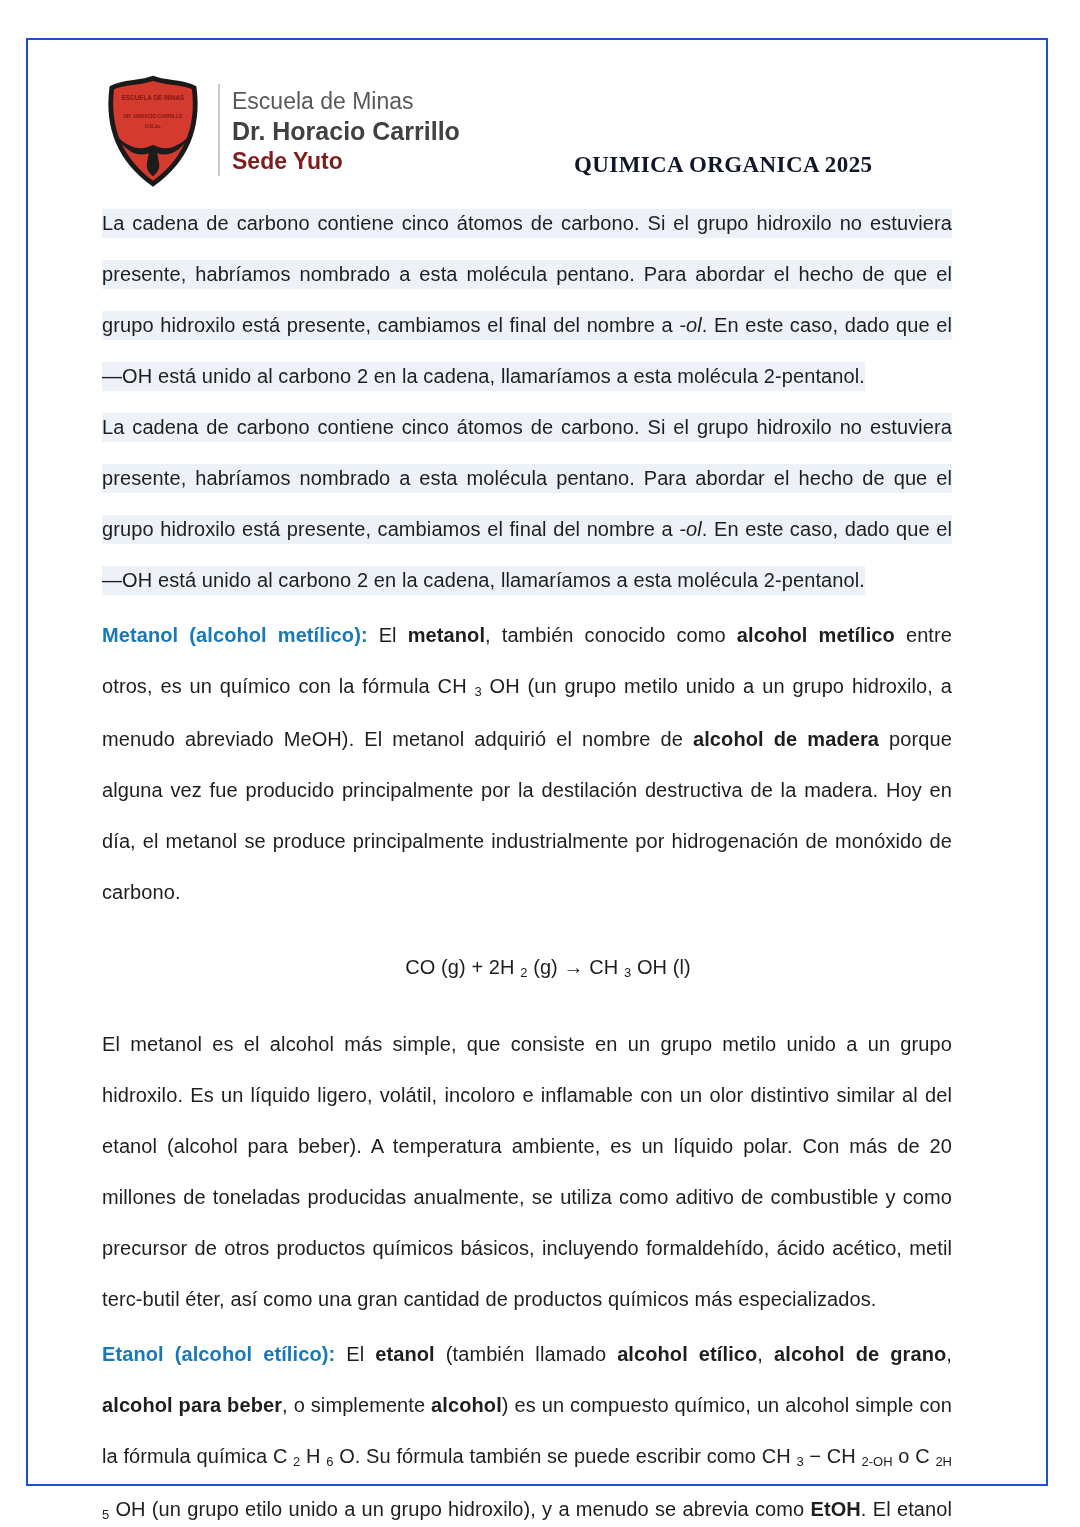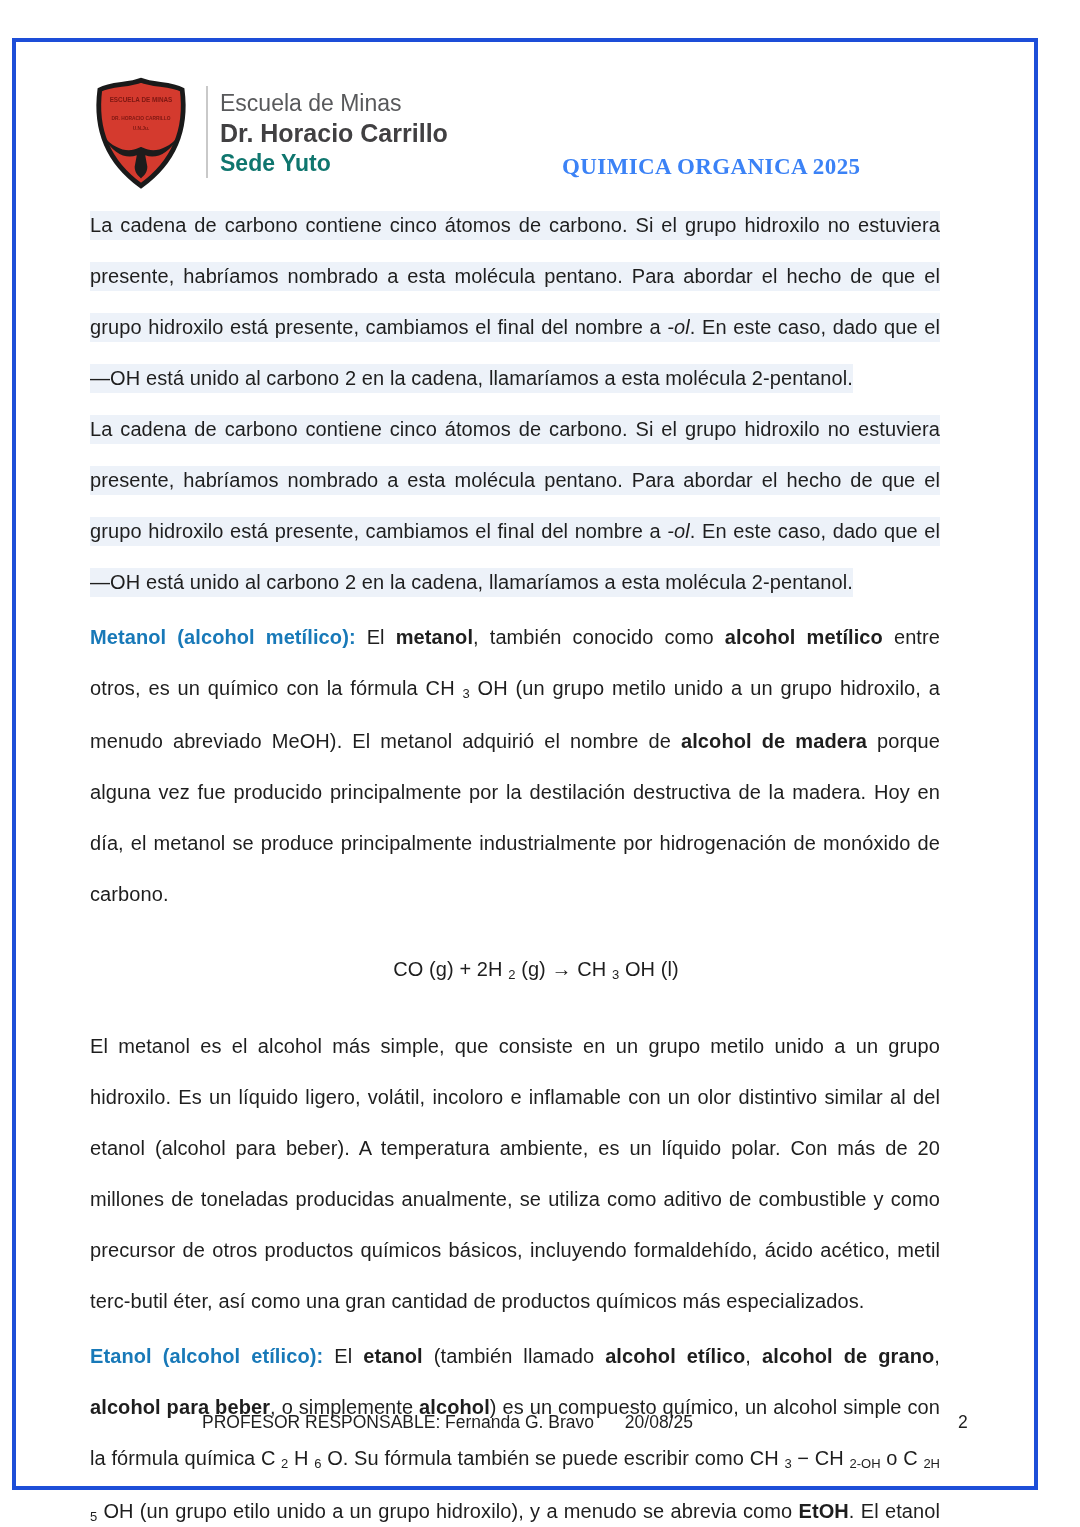--- a/index.html
+++ b/index.html
@@ -2,35 +2,35 @@
 <html><head>
 <meta charset="utf-8">
 <style>
   html,body { margin:0; padding:0; background:#ffffff; }
   body {
     width:1080px; height:1527px; position:relative;
     font-family:"Liberation Sans", sans-serif;
     -webkit-font-smoothing:antialiased;
   }
   .page-border {
-    position:absolute; left:12px; top:38px; width:1018px; height:1444px;
-    border:4px solid #1d4ed8; background:#ffffff;
+    position:absolute; left:26px; top:38px; width:1018px; height:1444px;
+    border:2px solid #1d4ed8; background:#ffffff;
   }
   
   .header { position:relative; height:158px; }
   .logo { position:absolute; left:72px; top:34px; width:106px; height:114px; }
   .vdiv { position:absolute; left:190px; top:44px; width:2px; height:92px; background:#c9c9c9; }
   .inst { position:absolute; left:204px; top:46px; line-height:30px; white-space:nowrap; }
   .inst .l1 { font-size:23px; color:#58595b; font-weight:400; }
   .inst .l2 { font-size:25px; color:#414042; font-weight:700; }
-  .inst .l3 { font-size:23px; color:#0f766e; font-weight:700; }
+  .inst .l3 { font-size:23px; color:#7f1d1d; font-weight:700; }
   .course-title {
     position:absolute; left:546px; top:112px;
     font-family:"Liberation Serif", serif; font-weight:700;
-    font-size:23px; color:#3b82f6; letter-spacing:0.4px; white-space:nowrap;
+    font-size:23px; color:#0f172a; letter-spacing:0.4px; white-space:nowrap;
   }
   
   .doc { padding:0 94px 0 74px; }
   .doc p {
     margin:0; text-align:justify;
     font-size:20px; line-height:51px; color:#1e1e1e; letter-spacing:0.1px;
   }
   .doc p.sp1 { margin-top:4px; }
   .doc p.sp2 { margin-top:24px; }
   .doc p.eq  { text-align:center; padding-left:42px; }
@@ -79,19 +79,14 @@
 
   <div class="doc">
       <p><span class="hl">La cadena de carbono contiene cinco átomos de carbono. Si el grupo hidroxilo no estuviera presente, habríamos nombrado a esta molécula pentano. Para abordar el hecho de que el grupo hidroxilo está presente, cambiamos el final del nombre a </span><span class="i hl">-ol</span><span class="hl">. En este caso, dado que el —OH está unido al carbono 2 en la cadena, llamaríamos a esta molécula 2-pentanol.</span></p>
       <p><span class="hl">La cadena de carbono contiene cinco átomos de carbono. Si el grupo hidroxilo no estuviera presente, habríamos nombrado a esta molécula pentano. Para abordar el hecho de que el grupo hidroxilo está presente, cambiamos el final del nombre a </span><span class="i hl">-ol</span><span class="hl">. En este caso, dado que el —OH está unido al carbono 2 en la cadena, llamaríamos a esta molécula 2-pentanol.</span></p>
       <p class="sp1"><span class="hd">Metanol (alcohol metílico): </span><span>El </span><span class="b">metanol</span><span>, también conocido como </span><span class="b">alcohol metílico</span><span> entre otros, es un químico con la fórmula CH </span><span class="sub">3</span><span> OH (un grupo metilo unido a un grupo hidroxilo, a menudo abreviado MeOH). El metanol adquirió el nombre de </span><span class="b">alcohol de madera</span><span> porque alguna vez fue producido principalmente por la destilación destructiva de la madera. Hoy en día, el metanol se produce principalmente industrialmente por hidrogenación de monóxido de carbono.</span></p>
       <p class="eq sp2"><span>CO (g) + 2H </span><span class="sub">2</span><span> (g) → CH </span><span class="sub">3</span><span> OH (l)</span></p>
       <p class="sp2"><span>El metanol es el alcohol más simple, que consiste en un grupo metilo unido a un grupo hidroxilo. Es un líquido ligero, volátil, incoloro e inflamable con un olor distintivo similar al del etanol (alcohol para beber). A temperatura ambiente, es un líquido polar. Con más de 20 millones de toneladas producidas anualmente, se utiliza como aditivo de combustible y como precursor de otros productos químicos básicos, incluyendo formaldehído, ácido acético, metil terc-butil éter, así como una gran cantidad de productos químicos más especializados.</span></p>
       <p class="sp1"><span class="hd">Etanol (alcohol etílico): </span><span>El </span><span class="b">etanol</span><span> (también llamado </span><span class="b">alcohol etílico</span><span>, </span><span class="b">alcohol de grano</span><span>, </span><span class="b">alcohol para beber</span><span>, o simplemente </span><span class="b">alcohol</span><span>) es un compuesto químico, un alcohol simple con la fórmula química C </span><span class="sub">2</span><span> H </span><span class="sub">6</span><span> O. Su fórmula también se puede escribir como CH </span><span class="sub">3</span><span> − CH </span><span class="sub">2-OH</span><span> o C </span><span class="sub">2H 5</span><span> OH (un grupo etilo unido a un grupo hidroxilo), y a menudo se abrevia como </span><span class="b">EtOH</span><span>. El etanol es un líquido volátil, inflamable e incoloro con un ligero olor característico. Es una sustancia psicoactiva y es el principal tipo de alcohol que se encuentra en las bebidas alcohólicas.</span></p>
     </div>
 
-  <div class="footer">
-    <span class="resp">PROFESOR RESPONSABLE: Fernanda G. Bravo</span>
-    <span class="date">20/08/25</span>
-    <span class="pnum">2</span>
-  </div>
 
 </div>
 
 </body></html>

